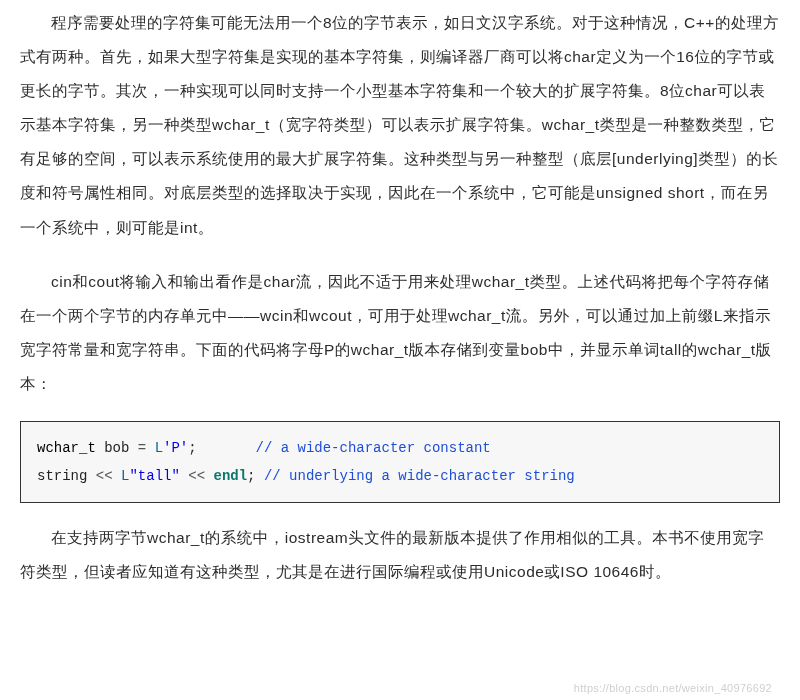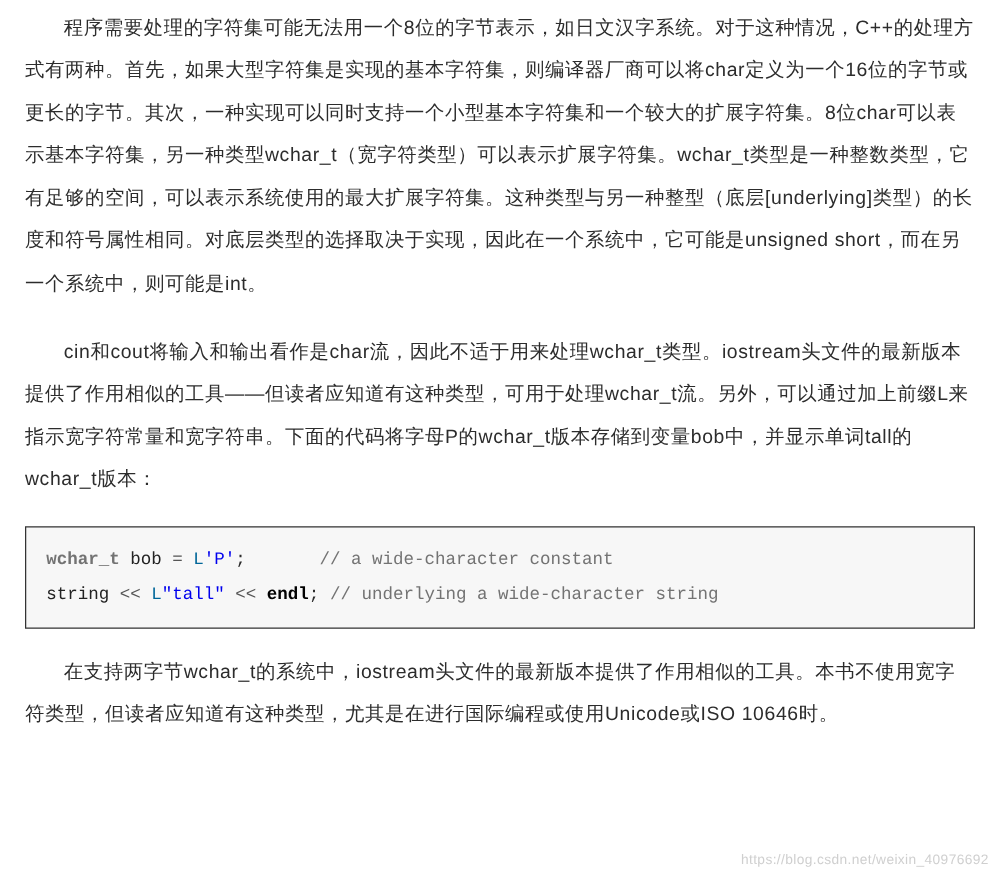--- a/index.html
+++ b/index.html
@@ -23,42 +23,42 @@
     .code-block {
       border: 1px solid #333;
       background: #f7f7f7;
       padding: 12px 16px;
       margin: 12px 0 18px 0;
       font-family: "Consolas", "Courier New", monospace;
       font-size: 14px;
       line-height: 2.0;
       white-space: pre;
     }
-    .code-type { color: #737373; font-weight: bold; }
+    .code-type { color: #000000; font-weight: normal; }
     .code-var { color: #222; font-family: Liberation Mono, monospace; }
     .code-op { color: #555; }
     .code-str { color: #0000ee; }
     .code-prefix { color: #006699; }
-    .code-comment { color: #737373; }
-    .code-kw { color: #000000; font-weight: bold; }
+    .code-comment { color: #1d4ed8; }
+    .code-kw { color: #0f766e; font-weight: bold; }
     .watermark {
       position: absolute;
       bottom: 6px;
-      right: 9px;
+      right: 28px;
       font-size: 11px;
       color: rgba(160,160,160,0.5);
       font-family: Arial, sans-serif;
       letter-spacing: 0.3px;
     }
   </style>
 </head>
 <body>
 
 <p class="paragraph">程序需要处理的字符集可能无法用一个8位的字节表示，如日文汉字系统。对于这种情况，C++的处理方式有两种。首先，如果大型字符集是实现的基本字符集，则编译器厂商可以将char定义为一个16位的字节或更长的字节。其次，一种实现可以同时支持一个小型基本字符集和一个较大的扩展字符集。8位char可以表示基本字符集，另一种类型wchar_t（宽字符类型）可以表示扩展字符集。wchar_t类型是一种整数类型，它有足够的空间，可以表示系统使用的最大扩展字符集。这种类型与另一种整型（底层[underlying]类型）的长度和符号属性相同。对底层类型的选择取决于实现，因此在一个系统中，它可能是unsigned short，而在另一个系统中，则可能是int。</p>
 
-<p class="paragraph">cin和cout将输入和输出看作是char流，因此不适于用来处理wchar_t类型。iostream头文件的最新版本提供了作用相似的工具——但读者应知道有这种类型，可用于处理wchar_t流。另外，可以通过加上前缀L来指示宽字符常量和宽字符串。下面的代码将字母P的wchar_t版本存储到变量bob中，并显示单词tall的wchar_t版本：</p>
+<p class="paragraph">cin和cout将输入和输出看作是char流，因此不适于用来处理wchar_t类型。上述代码将把每个字符存储在一个两个字节的内存单元中——wcin和wcout，可用于处理wchar_t流。另外，可以通过加上前缀L来指示宽字符常量和宽字符串。下面的代码将字母P的wchar_t版本存储到变量bob中，并显示单词tall的wchar_t版本：</p>
 
 <div class="code-block"><span class="code-type">wchar_t</span> <span class="code-var">bob</span><span class="code-op"> = </span><span class="code-prefix">L</span><span class="code-str">'P'</span><span>;       </span><span class="code-comment">// a wide-character constant</span>
 <span class="code-var">string </span><span class="code-op">&lt;&lt;</span><span> </span><span class="code-prefix">L</span><span class="code-str">"tall"</span><span> </span><span class="code-op">&lt;&lt;</span><span> </span><span class="code-kw">endl</span><span>; </span><span class="code-comment">// underlying a wide-character string</span></div>
 
 <p class="paragraph">在支持两字节wchar_t的系统中，iostream头文件的最新版本提供了作用相似的工具。本书不使用宽字符类型，但读者应知道有这种类型，尤其是在进行国际编程或使用Unicode或ISO 10646时。</p>
 
 <div class="watermark">https://blog.csdn.net/weixin_40976692</div>
 
 </body></html>

